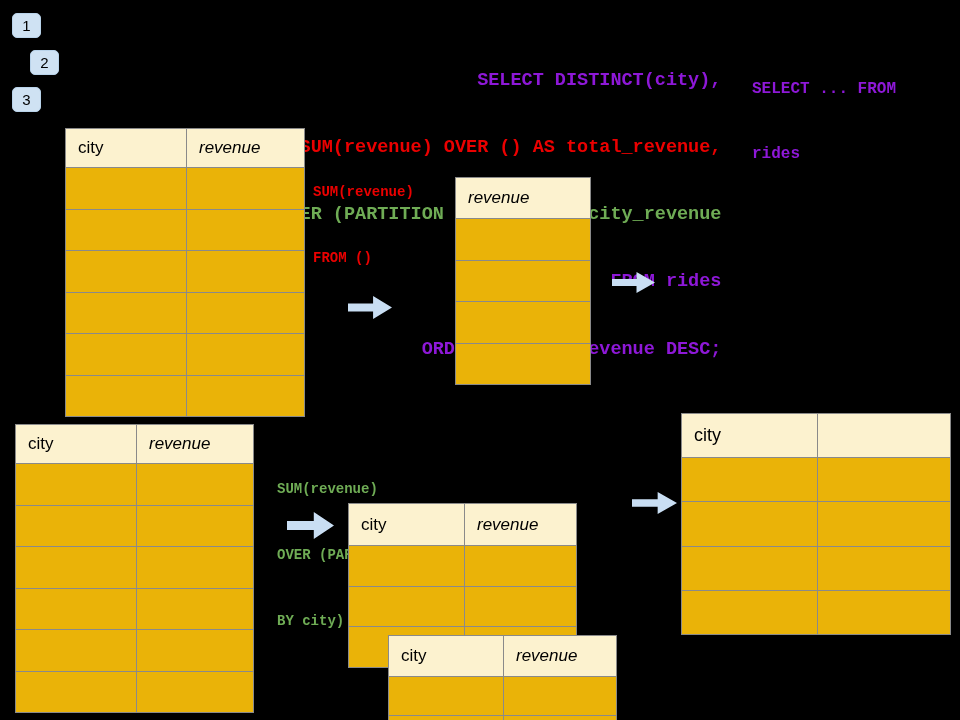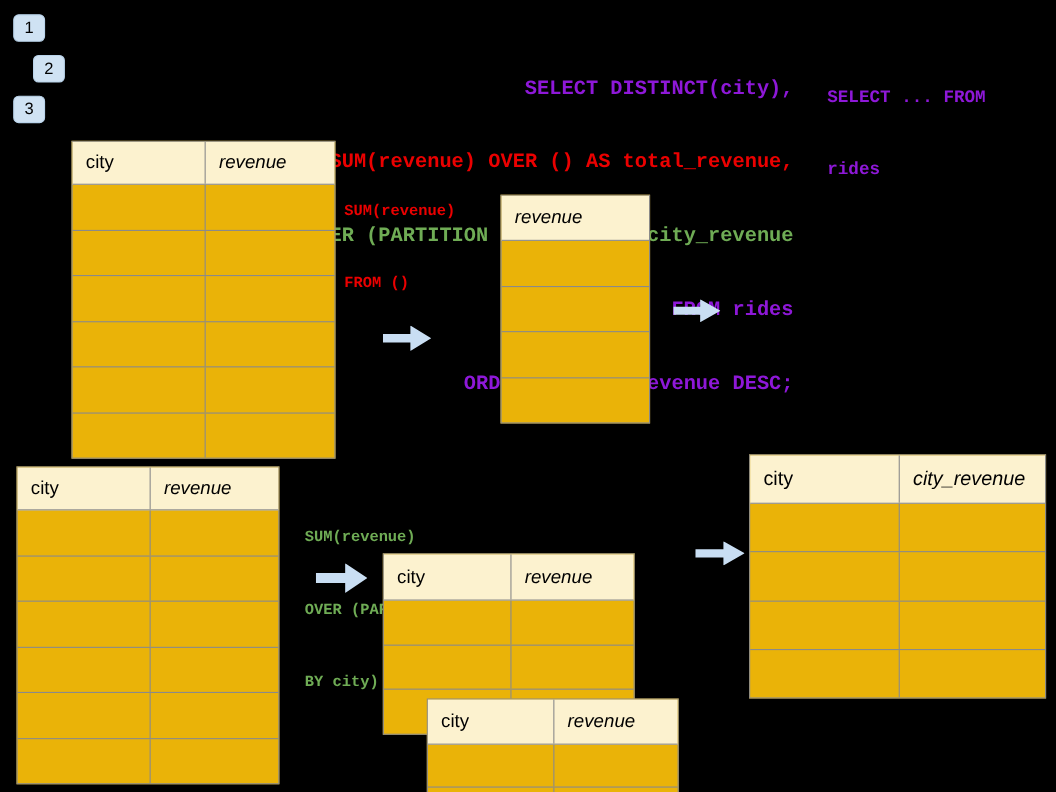--- a/index.html
+++ b/index.html
@@ -220,21 +220,20 @@
         <div class="trow">
           <div class="td c1"></div>
           <div class="td flexcol"></div>
         </div>
       </div>
   </div>
 
   <div class="tbl" id="t6">
     <div class="thead">
       <div class="th c1">city</div>
-      <div class="th flexcol">city_revenue</div>
     </div>
     <div class="tbody">
         <div class="trow">
           <div class="td c1"></div>
           <div class="td flexcol"></div>
         </div>
         <div class="trow">
           <div class="td c1"></div>
           <div class="td flexcol"></div>
         </div>

